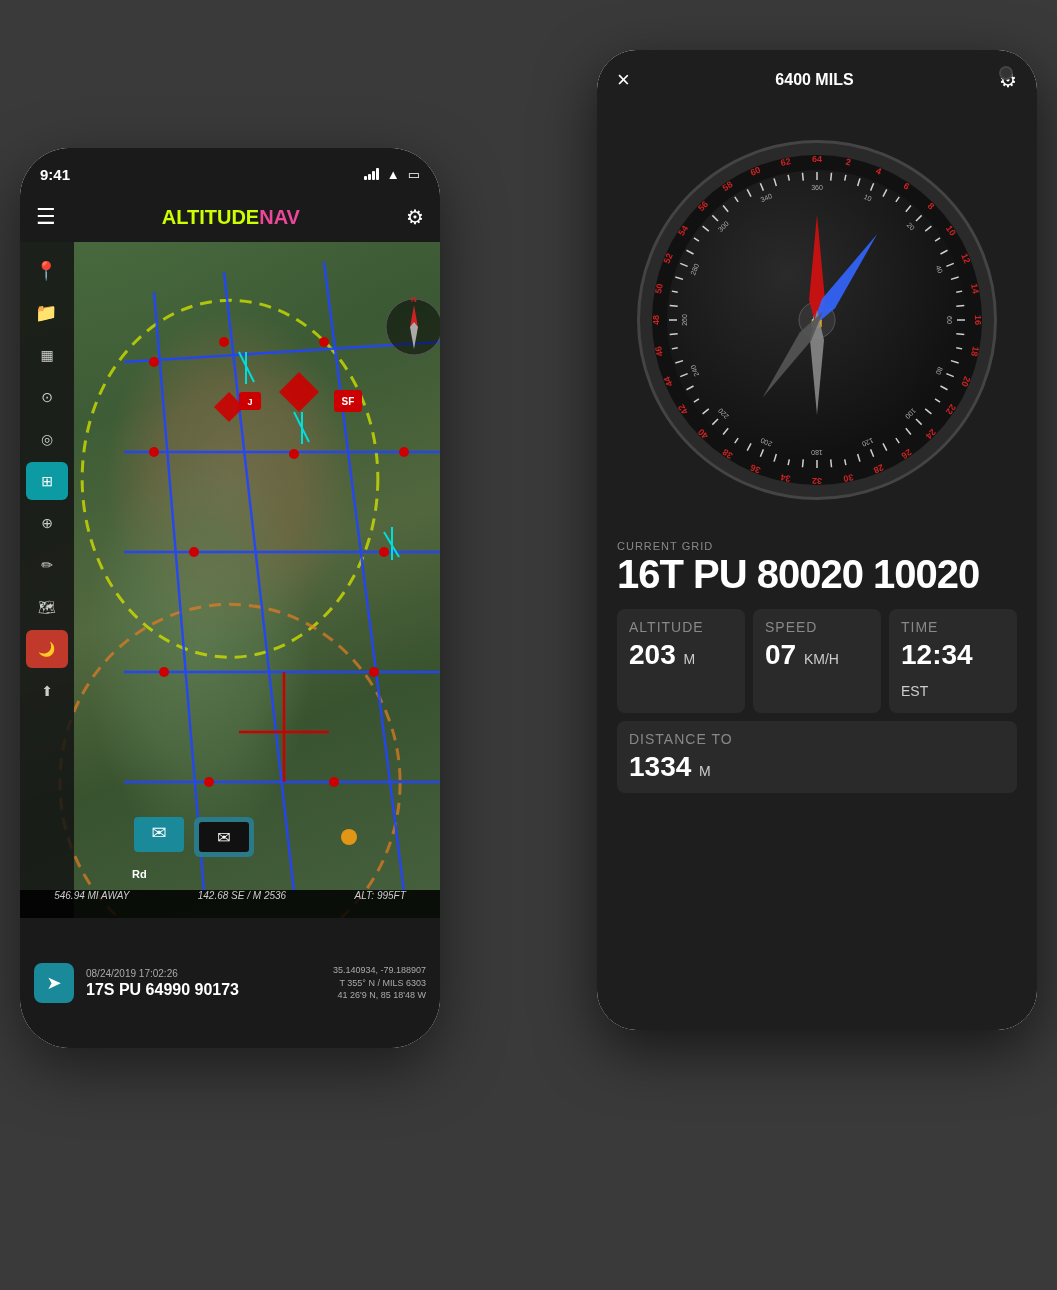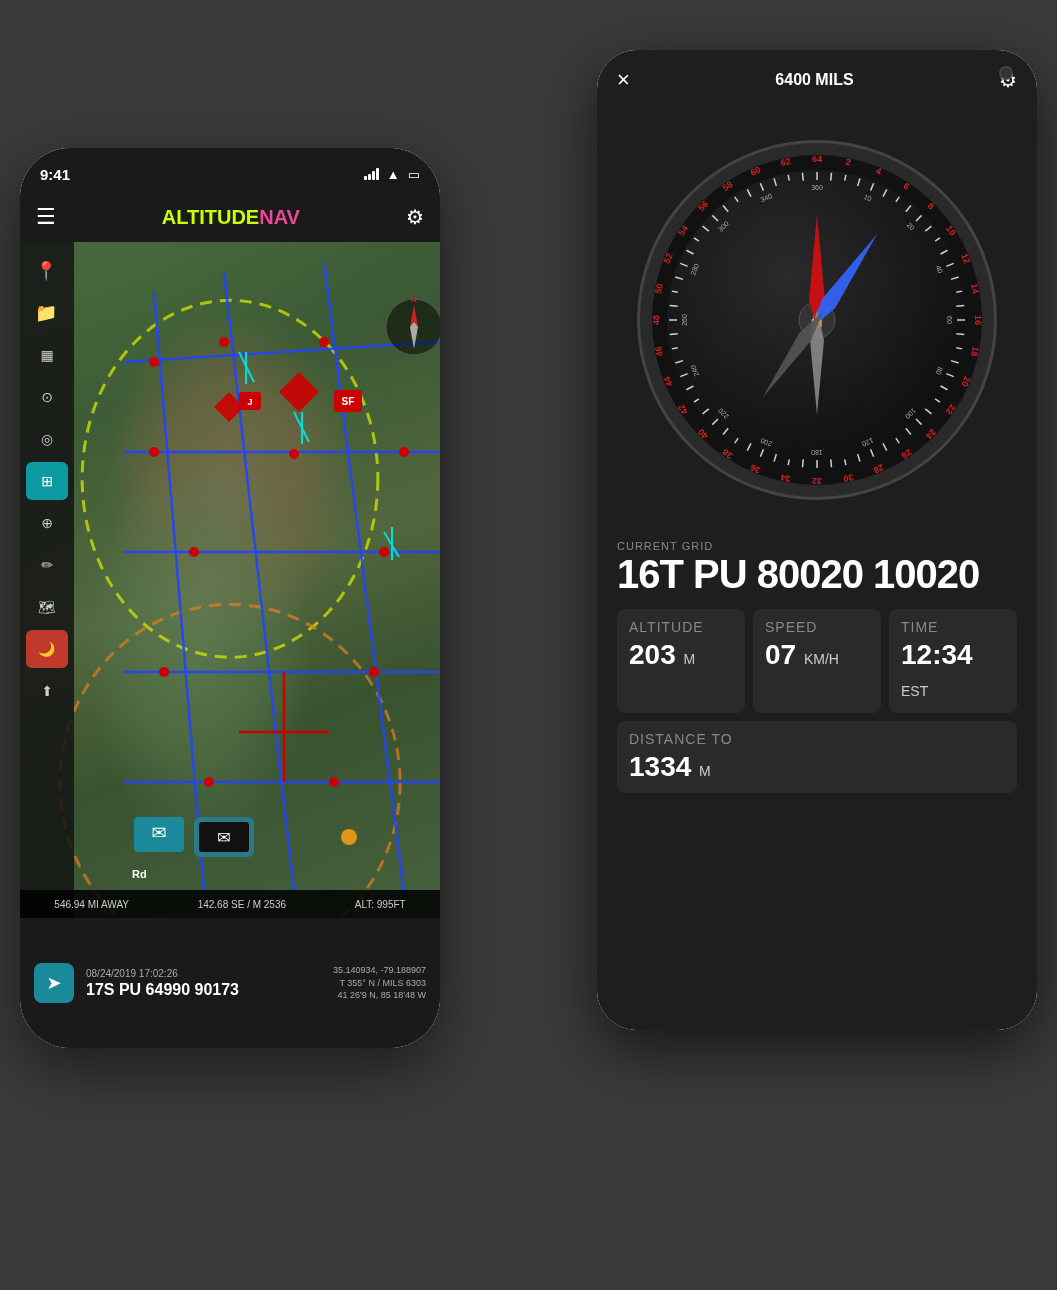--- a/index.html
+++ b/index.html
@@ -172,23 +172,24 @@
     }
 
     
     .map-status {
       position: absolute;
       bottom: 130px;
       left: 0; right: 0;
       height: 28px;
       background: rgba(0,0,0,0.85);
       display: flex;
-      align-items: center;
+      align-items: flex-start;
       justify-content: space-around;
       z-index: 15;
+      font-style: italic;
     }
     .map-status-item {
       color: #ccc;
       font-size: 10px;
       font-weight: 500;
     }
 
     
     .bottom-panel {
       position: absolute;

